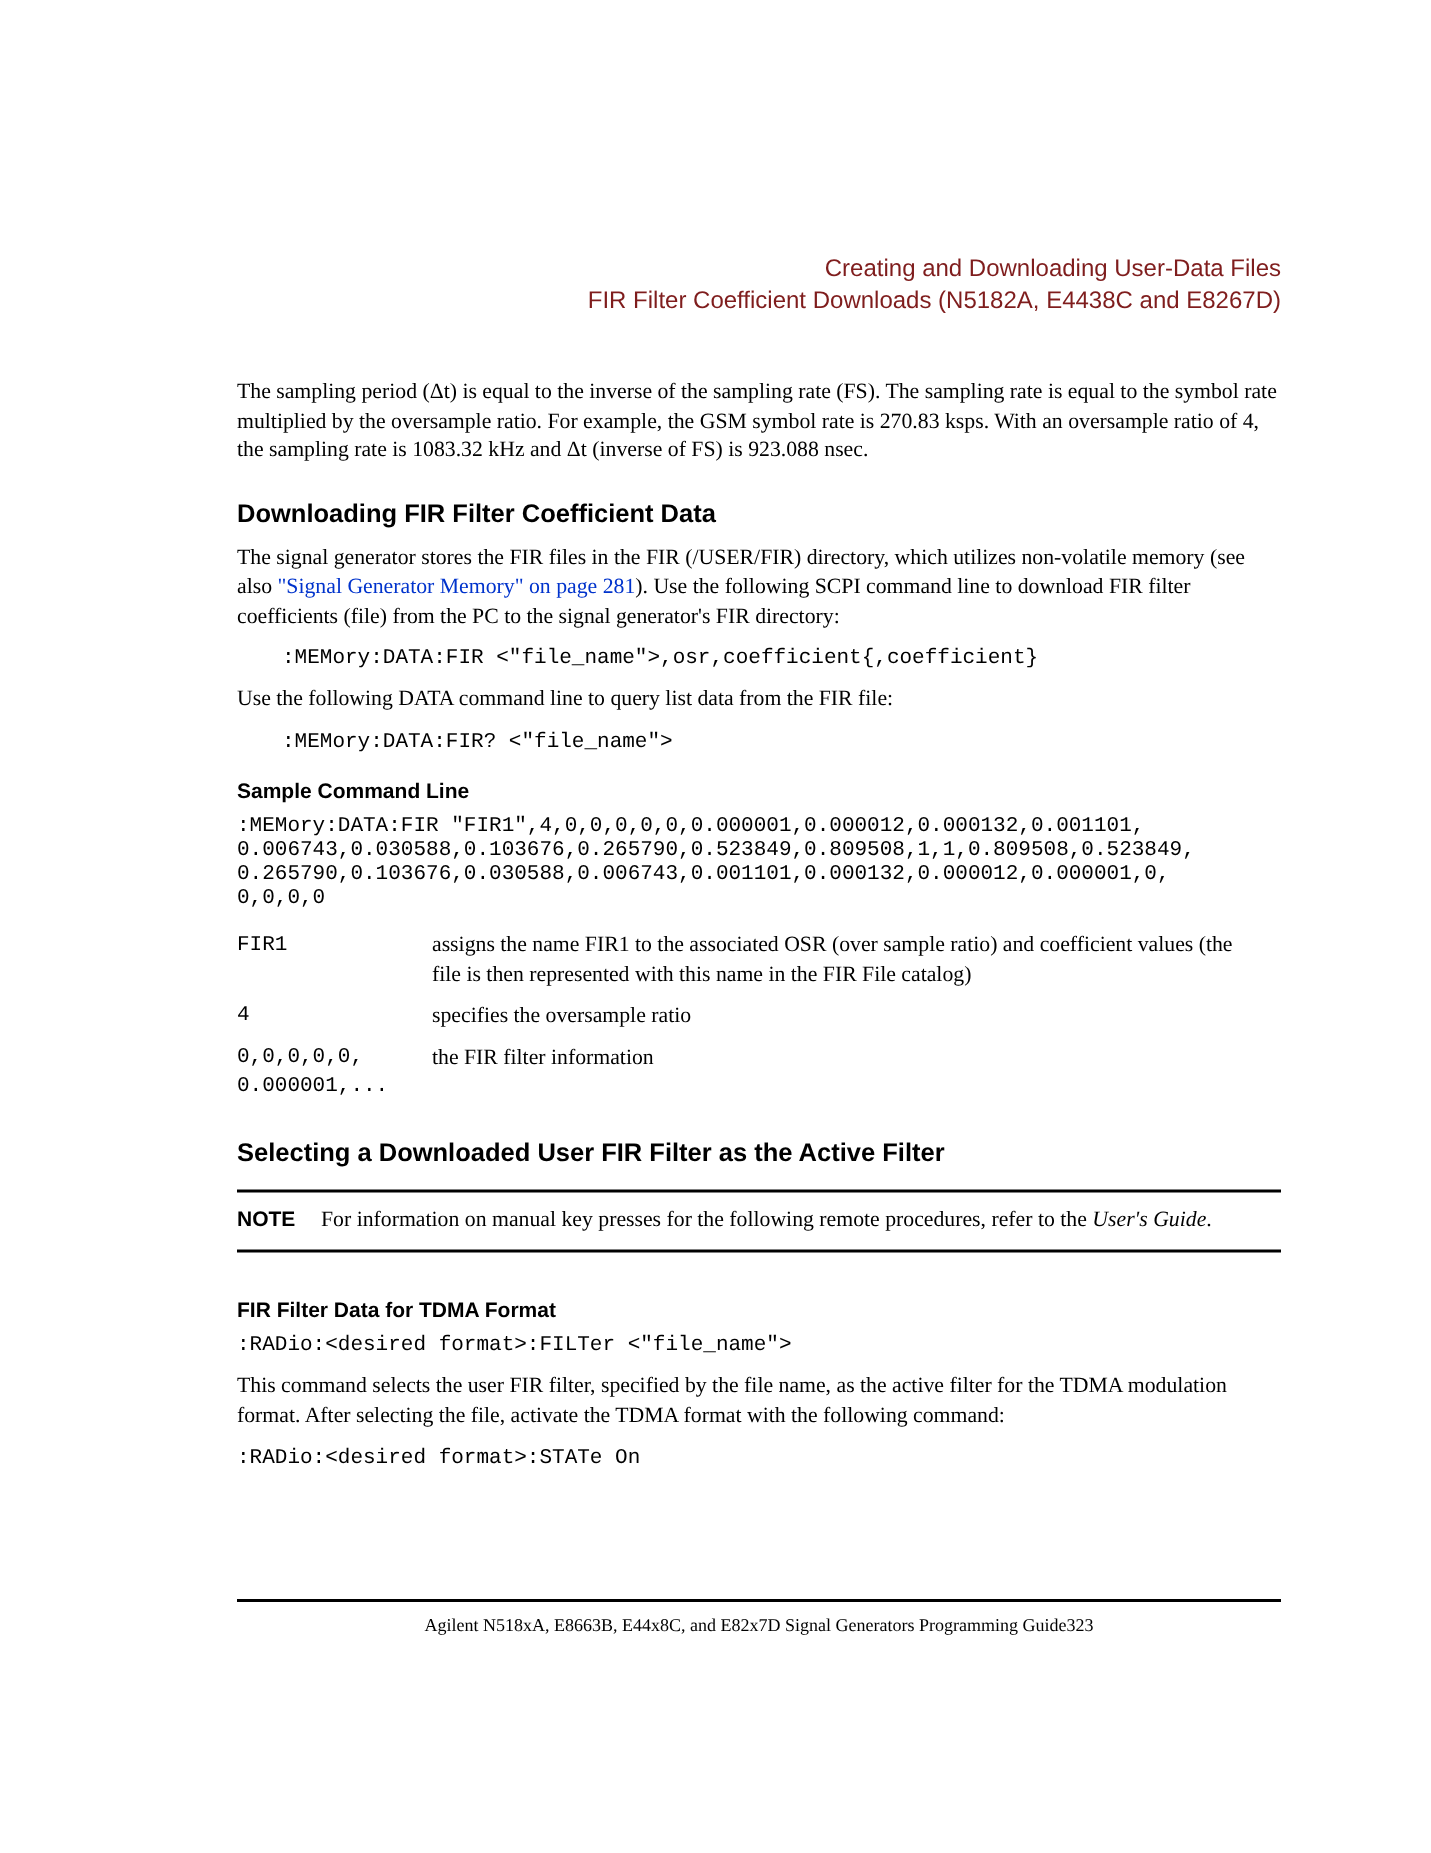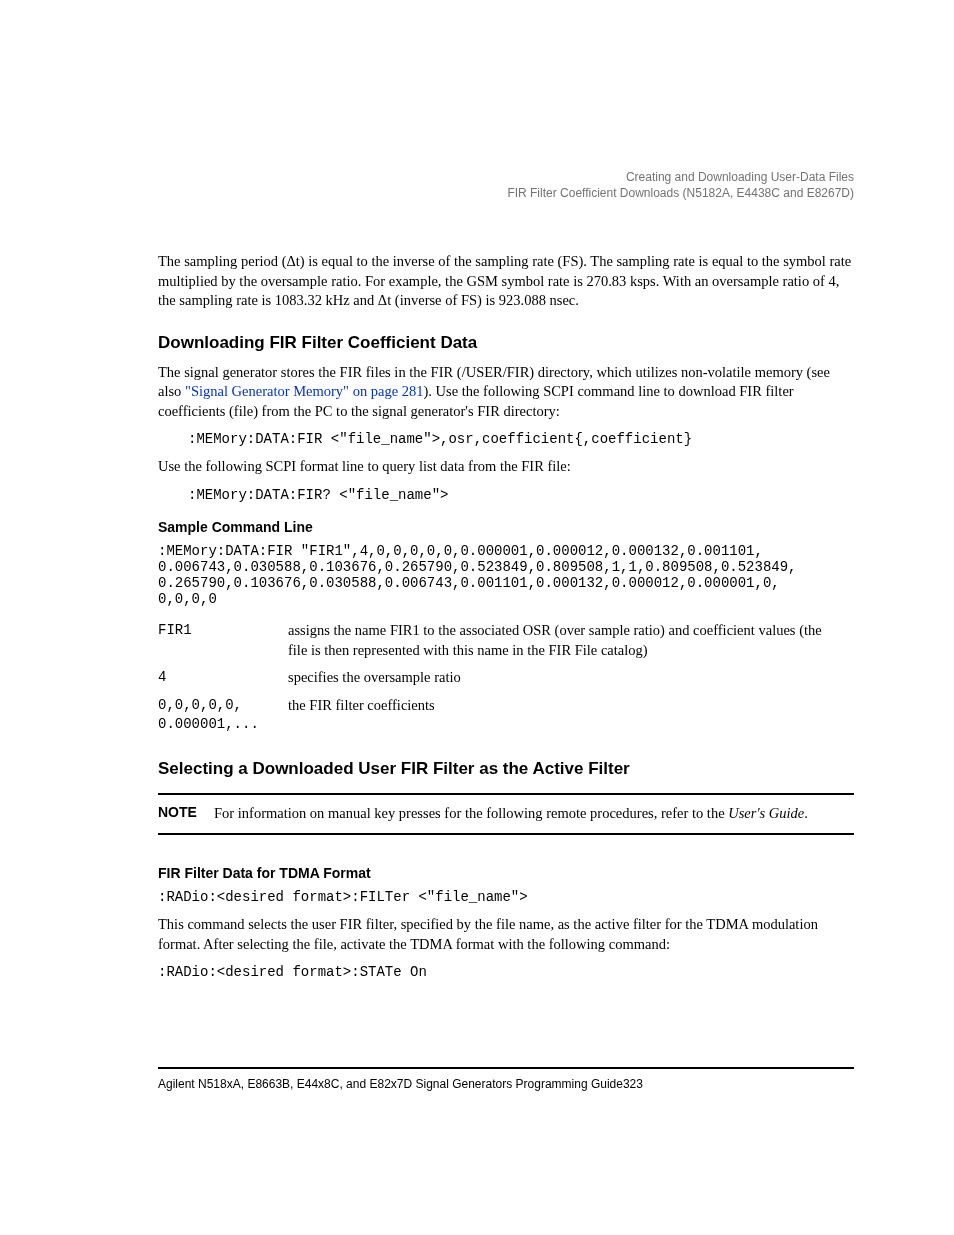--- a/index.html
+++ b/index.html
@@ -15,22 +15,22 @@
     position: relative;
     box-sizing: border-box;
     padding: 170px 100px 0 158px;
   }
   .header-block {
     position: absolute;
     top: 170px;
     right: 100px;
     text-align: right;
     font-family: Arial, Helvetica, sans-serif;
-    font-size: 12px;
-    color: #737373;
+    font-size: 16px;
+    color: #7f1d1d;
     line-height: 1.3;
   }
   .body-text {
     font-size: 14.5px;
     line-height: 1.35;
     font-family: "Century Schoolbook", "New Century Schoolbook", serif;
   }
   .para { margin: 0 0 10px 0; }
   .intro { margin-top: 82px; }
   .h2 {
@@ -91,24 +91,24 @@
     line-height: 1.35;
   }
   .note-box .note-body em { font-style: italic; }
   .footer {
     position: absolute;
     left: 158px;
     right: 100px;
     bottom: 144px;
     border-top: 2px solid #000;
     padding-top: 8px;
-    font-family: Liberation Sans, sans-serif;
+    font-family: Liberation Serif, serif;
     font-size: 12px;
     display: flex;
-    justify-content: flex-start;
+    justify-content: center;
   }
 </style>
 </head>
 <body>
 
 <div class="page">
 
   <div class="header-block">
     <div>Creating and Downloading User-Data Files</div>
     <div>FIR Filter Coefficient Downloads (N5182A, E4438C and E8267D)</div>
@@ -117,21 +117,21 @@
   <p class="body-text para intro">The sampling period (Δt) is equal to the inverse of the sampling rate (FS). The sampling rate is equal to the symbol rate multiplied by the oversample ratio. For example, the GSM symbol rate is 270.83 ksps. With an oversample ratio of 4, the sampling rate is 1083.32 kHz and Δt (inverse of FS) is 923.088 nsec.</p>
 
   <div class="h2">Downloading FIR Filter Coefficient Data</div>
 
   <p class="body-text para">
     <span>The signal generator stores the FIR files in the FIR (/USER/FIR) directory, which utilizes non-volatile memory (see also </span><span class="ref-link">"Signal Generator Memory" on page 281</span><span>). Use the following SCPI command line to download FIR filter coefficients (file) from the PC to the signal generator's FIR directory:</span>
   </p>
 
   <div class="mono indent para">:MEMory:DATA:FIR &lt;"file_name"&gt;,osr,coefficient{,coefficient}</div>
 
-  <p class="body-text para">Use the following SCPI format line to query list data from the FIR file:</p>
+  <p class="body-text para">Use the following DATA command line to query list data from the FIR file:</p>
 
   <div class="mono indent para">:MEMory:DATA:FIR? &lt;"file_name"&gt;</div>
 
   <div class="h3">Sample Command Line</div>
 
 
   <div class="mono para">:MEMory:DATA:FIR "FIR1",4,0,0,0,0,0,0.000001,0.000012,0.000132,0.001101,
 0.006743,0.030588,0.103676,0.265790,0.523849,0.809508,1,1,0.809508,0.523849,
 0.265790,0.103676,0.030588,0.006743,0.001101,0.000132,0.000012,0.000001,0,
 0,0,0,0</div>
@@ -142,21 +142,21 @@
       <td class="term">FIR1</td>
       <td class="body-text">assigns the name FIR1 to the associated OSR (over sample ratio) and coefficient values (the file is then represented with this name in the FIR File catalog)</td>
     </tr>
     <tr>
       <td class="term">4</td>
       <td class="body-text">specifies the oversample ratio</td>
     </tr>
     <tr>
       <td class="term">0,0,0,0,0,
 0.000001,...</td>
-      <td class="body-text">the FIR filter coefficients</td>
+      <td class="body-text">the FIR filter information</td>
     </tr>
   </tbody>
     </table>
 
   <div class="h2">Selecting a Downloaded User FIR Filter as the Active Filter</div>
 
   <div class="note-box">
     <span class="note-label">NOTE</span>
     <span class="note-body body-text">
       <span>For information on manual key presses for the following remote procedures, refer to the </span><em>User's Guide</em><span>.</span>

